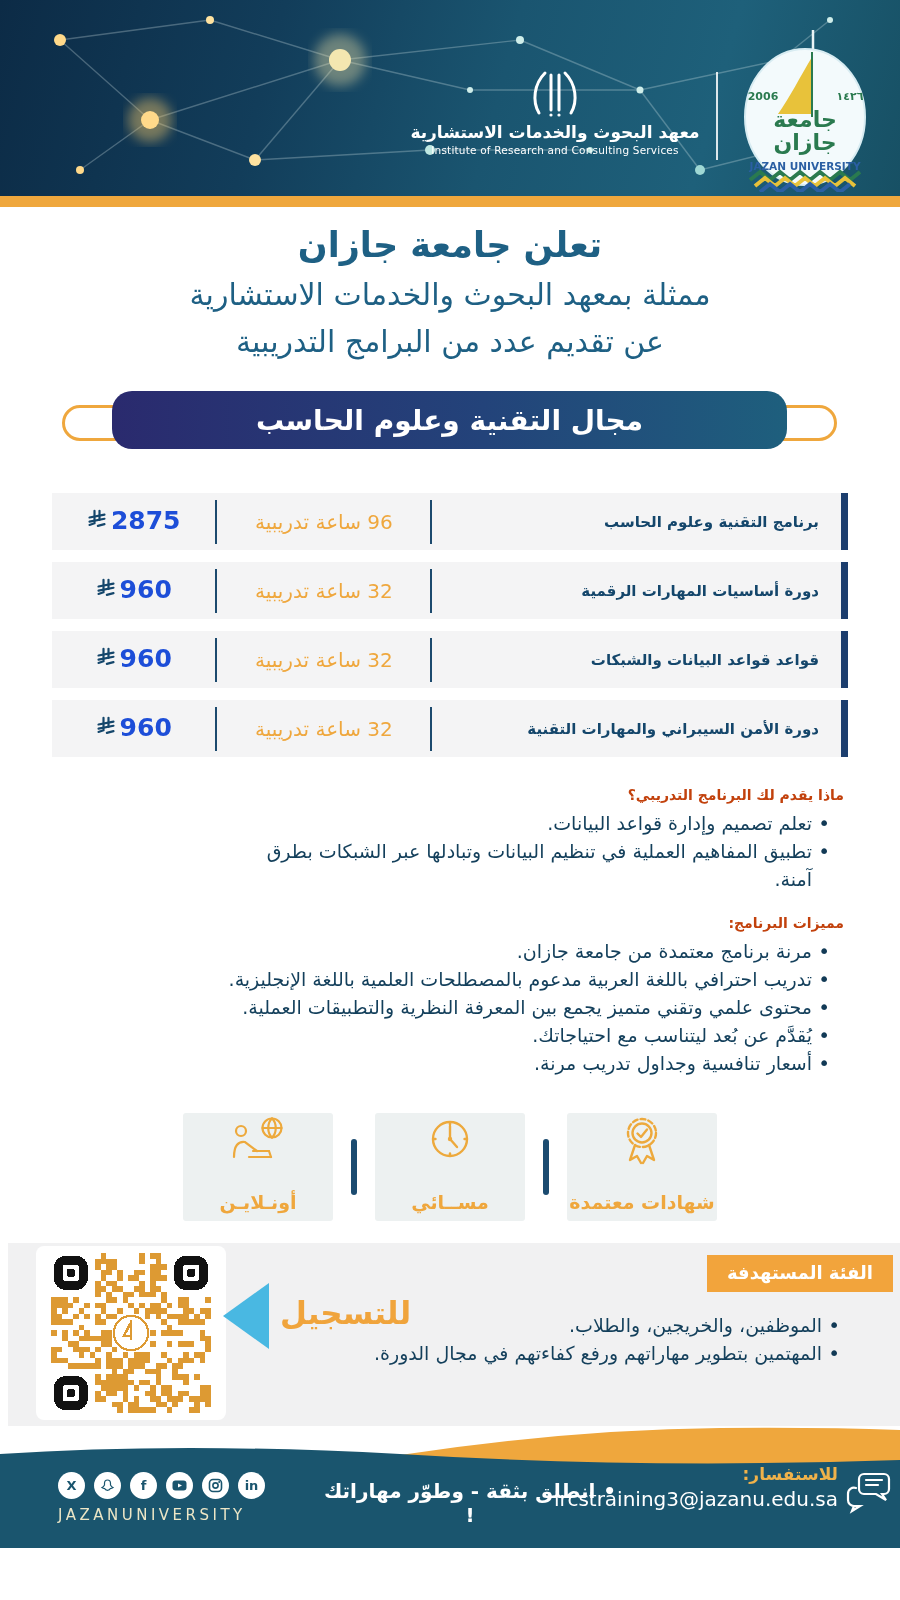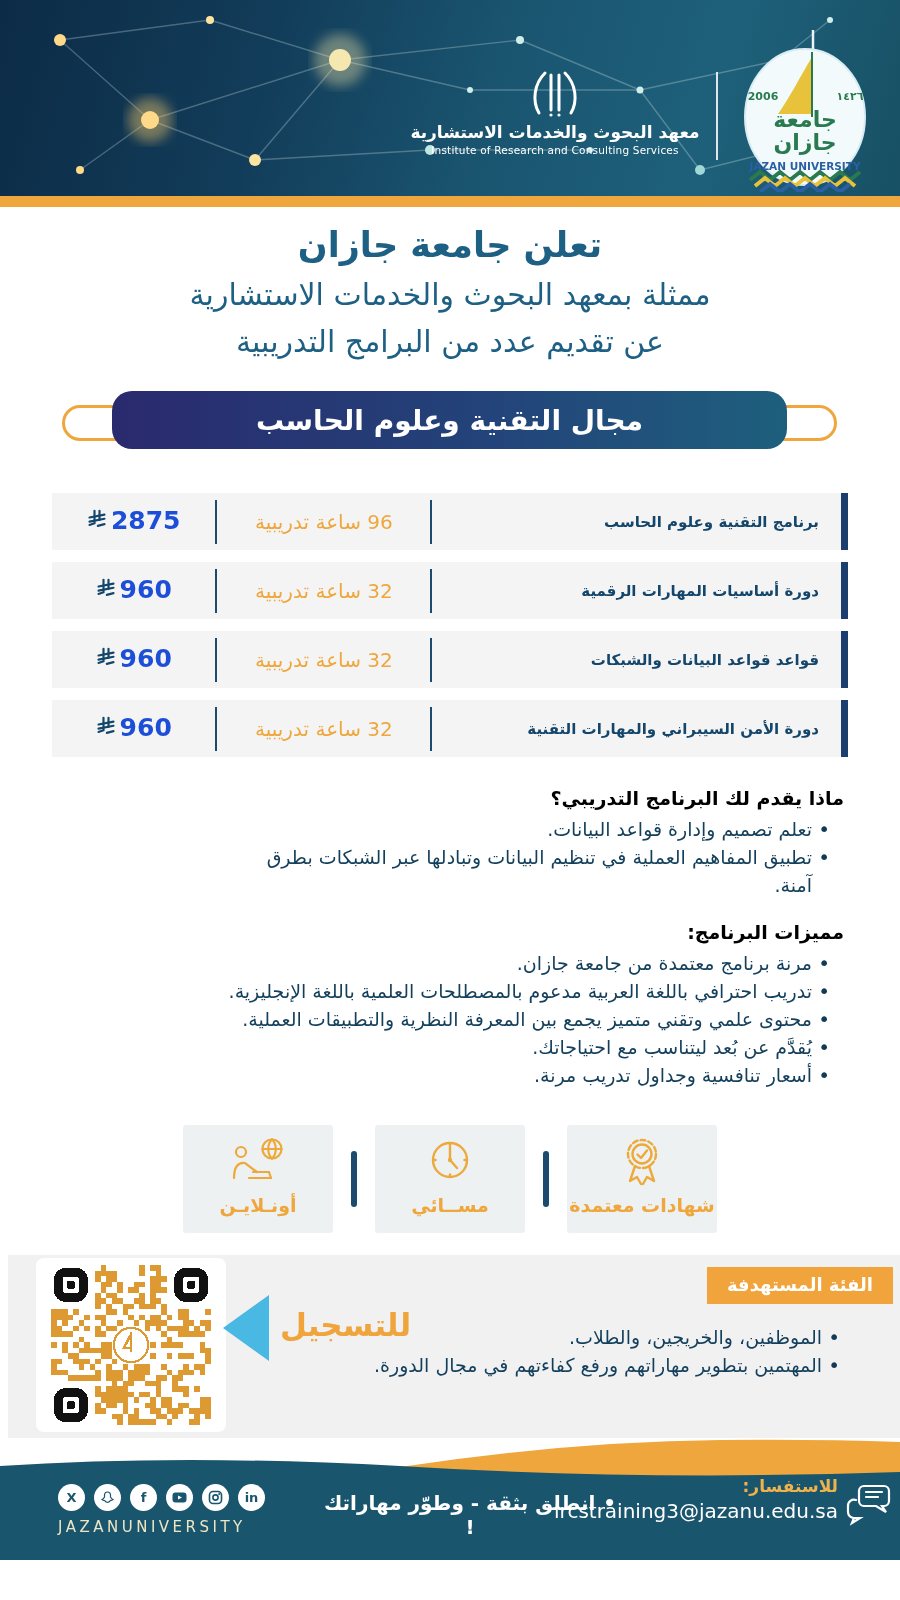--- a/index.html
+++ b/index.html
@@ -39,31 +39,31 @@
   .prow{display:flex;align-items:center;height:57px;margin-bottom:12px;
         background:#f4f4f5;border-left:none;border-right:7px solid #1c3e6e;}
   .pname{flex:0 0 49%;padding-right:22px;font-weight:bold;font-size:15px;color:#14466b;}
   .pdiv{width:2px;height:44px;background:#1c4a6e;}
   .phours{flex:0 0 27%;text-align:center;color:#efa73d;font-weight:normal;font-size:20px;}
   .pprice{flex:1;text-align:center;color:#1d4ed8;font-weight:bold;font-size:25px;}
   .pprice .num{display:inline-flex;align-items:center;gap:4px;direction:ltr;}
 
   
   .sec{margin:0 56px 0 120px;}
-  .sec h3{margin:0;font-size:19px;font-weight:bold;color:#000000;}
+  .sec h3{margin:0;font-size:14px;font-weight:bold;color:#c2410c;}
   .sec.first{margin-top:30px;}
   .sec.second{margin-top:22px;}
   ul.blist{list-style:none;margin:6px 0 0;padding:0 14px 0 0;}
   ul.blist li{position:relative;padding-right:18px;font-size:19px;line-height:28px;color:#133f5b;}
   ul.blist li::before{content:"•";position:absolute;right:0;color:#123a56;font-size:20px;}
 
   
   .cards{display:flex;align-items:center;justify-content:center;gap:18px;margin-top:36px;}
   .card{width:150px;height:100px;background:#edf1f1;border-radius:3px;
-        display:flex;flex-direction:column;align-items:center;justify-content:center;padding-bottom:8px;}
+        display:flex;flex-direction:column;align-items:center;justify-content:space-between;padding-bottom:8px;}
   .card .lbl{color:#efa73d;font-weight:bold;font-size:19px;margin-top:4px;}
   .card svg{display:block;}
   .card-sep{width:6px;height:56px;background:#1b4b70;border-radius:3px;}
 
   
   .band{position:relative;margin-top:22px;height:183px;background:#f1f1f2;margin-left:8px;}
   .badge{position:absolute;top:12px;right:7px;background:#f2a43c;color:#fff;
          font-weight:bold;font-size:18px;padding:7px 20px 9px;}
   .band ul.blist{position:absolute;top:62px;right:46px;width:600px;}
   .qr-card{position:absolute;top:3px;left:28px;width:190px;height:174px;background:#fff;border-radius:8px;

